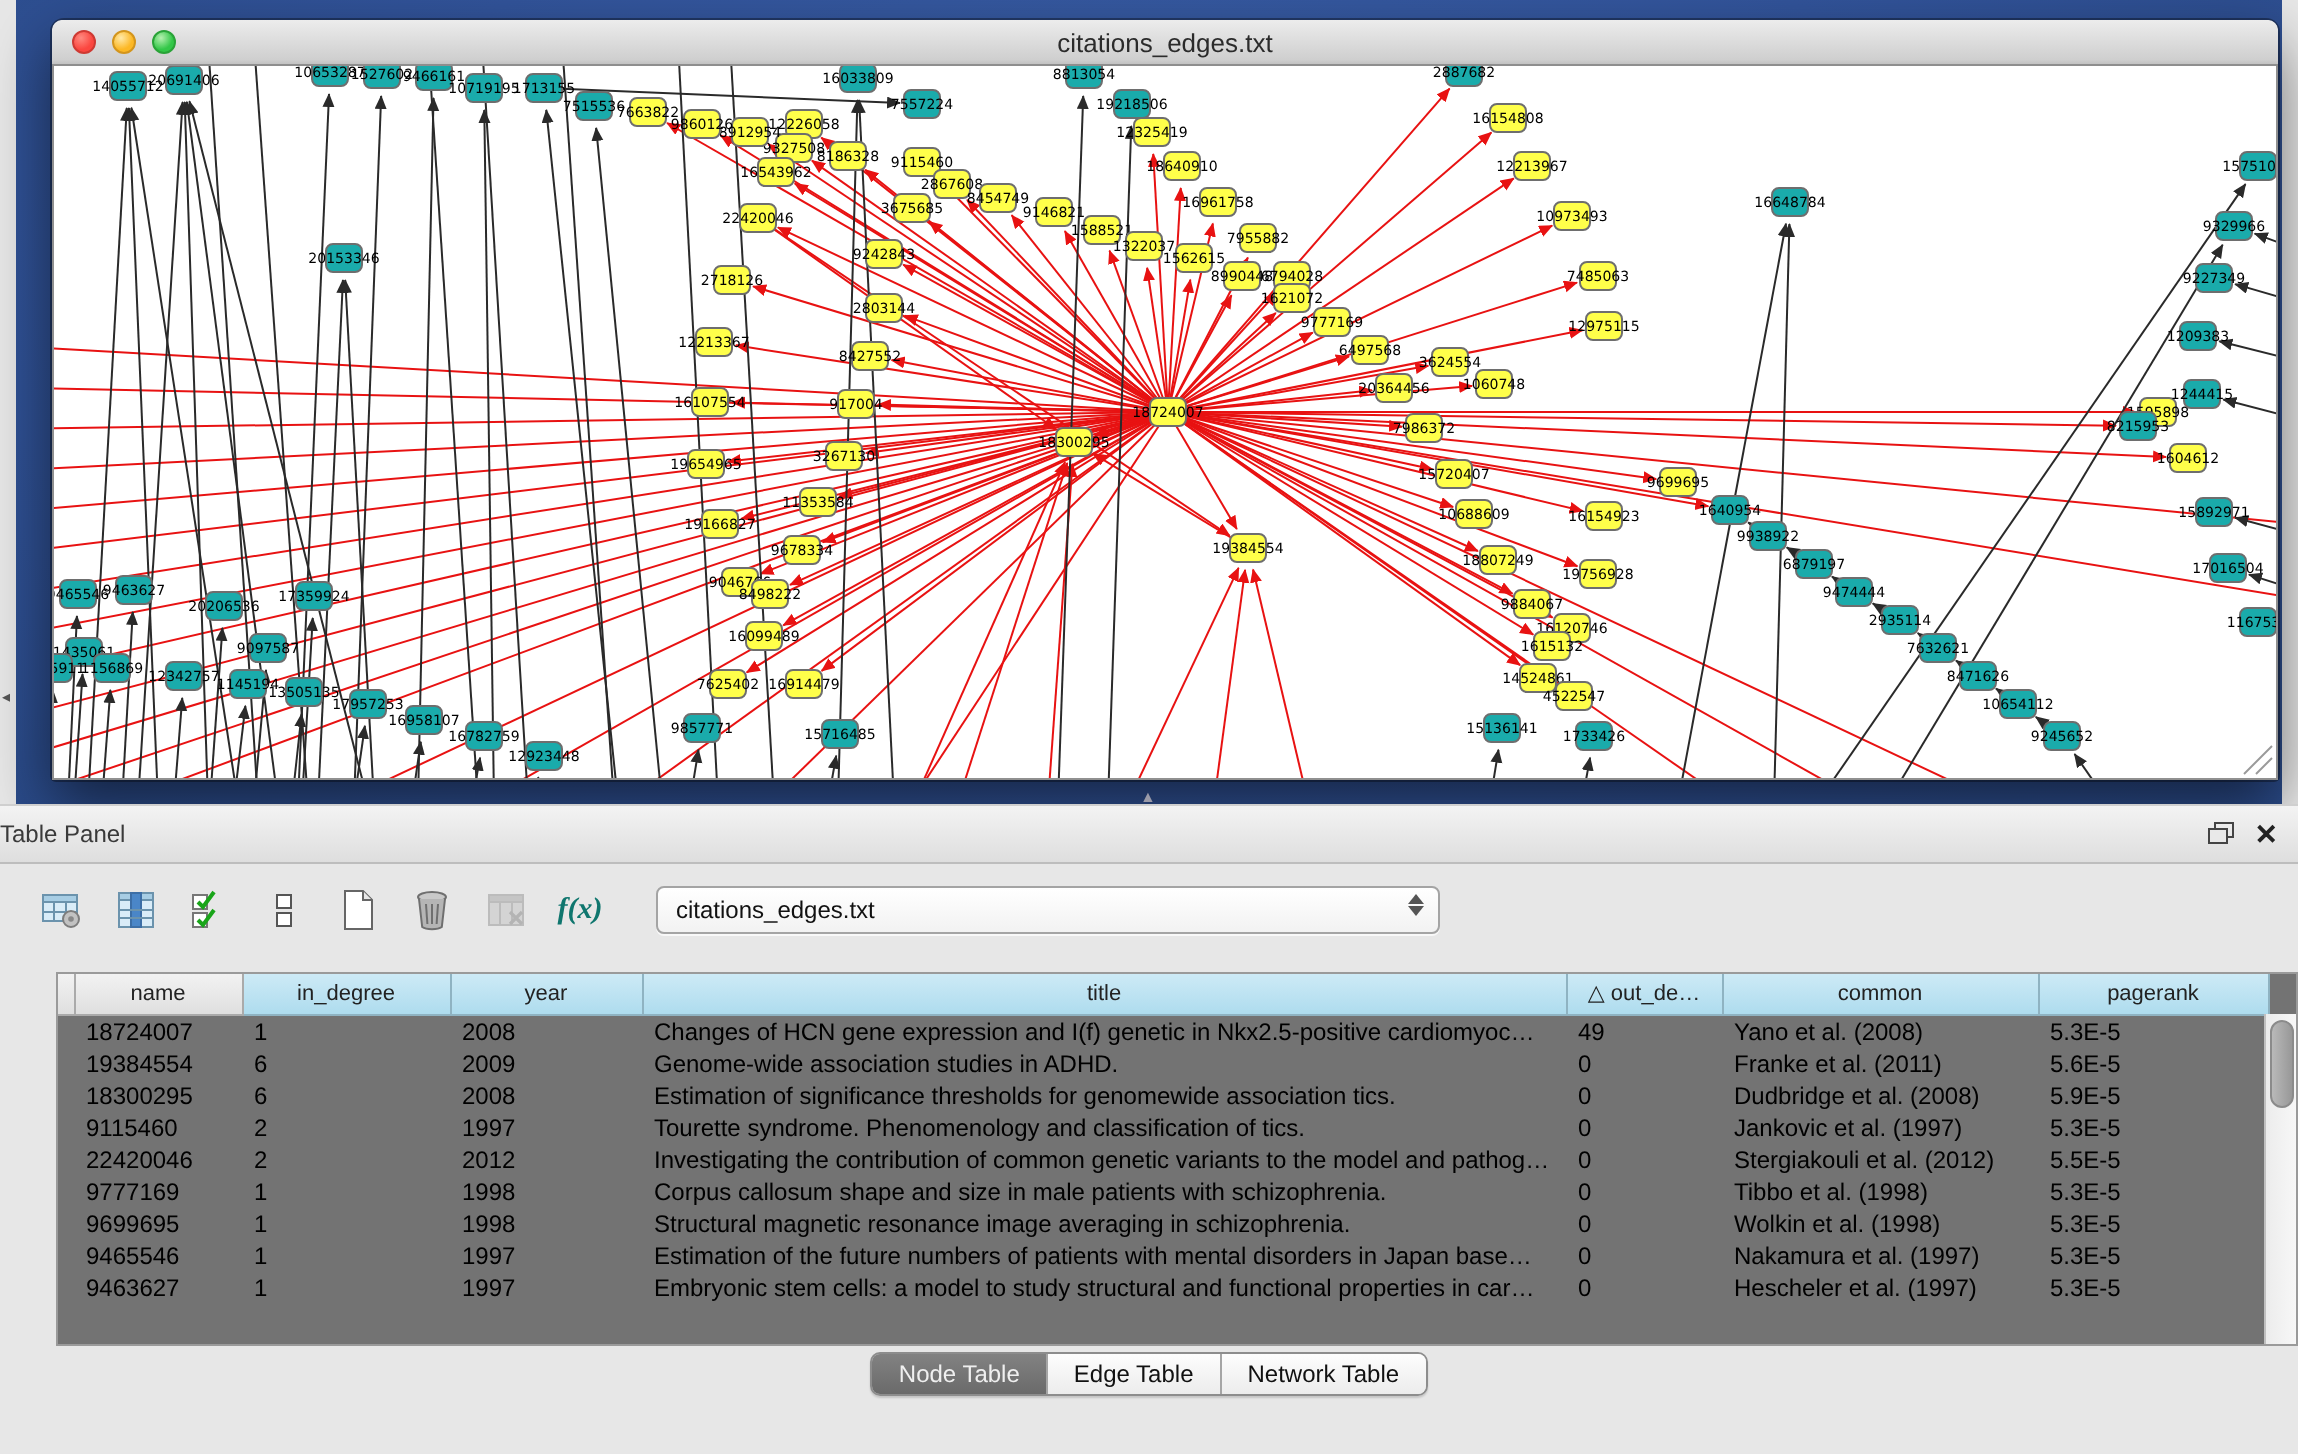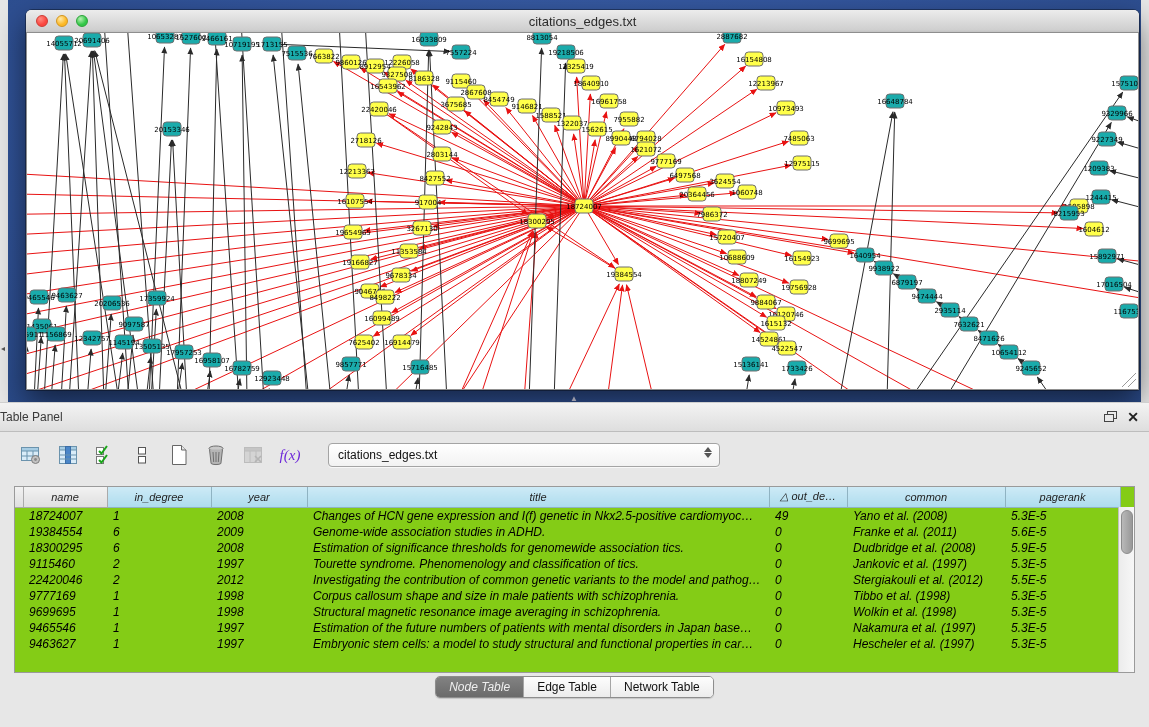--- a/index.html
+++ b/index.html
@@ -54,36 +54,36 @@
   }
   .panel-header .ph-title{font-size:12px;color:#3a3a3a;}
   .panel-header .ph-icons{position:absolute;right:10px;top:0;height:100%;display:flex;align-items:center;gap:10px;}
   .ph-float svg{display:block;}
   .ph-close{font-size:14px;font-weight:bold;color:#222;line-height:1;cursor:default;}
   .splitter-nub{position:absolute;left:570px;top:-9px;font-size:8px;color:#9a9aa8;}
   
   .tp-toolbar{height:46px;display:flex;align-items:center;padding-left:18px;gap:11px;}
   .tbtn{width:26px;height:26px;display:flex;align-items:center;justify-content:center;}
   .tbtn svg{display:block;}
-  .fx{font-family:"Liberation Serif",serif;font-style:italic;font-weight:normal;font-size:15px;color:#6d28d9;}
+  .fx{font-family:"Liberation Serif",serif;font-style:italic;font-weight:bold;font-size:15px;color:#0f766e;}
   .combo{
     margin-left:14px;width:392px;height:24px;background:linear-gradient(#ffffff,#f2f2f2);
     border:1px solid #a4a4a4;border-radius:4px;box-sizing:border-box;
     display:flex;align-items:center;position:relative;
     box-shadow:0 1px 0 rgba(255,255,255,.7);
   }
   .combo .combo-label{font-size:12px;color:#111;padding-left:9px;}
   .combo .steppers{position:absolute;right:7px;top:3px;display:flex;flex-direction:column;gap:1px;}
   .combo .steppers i{display:block;width:0;height:0;border-left:4px solid transparent;border-right:4px solid transparent;}
   .combo .steppers .up{border-bottom:5px solid #555;}
   .combo .steppers .dn{border-top:5px solid #555;}
   
   .grid-wrap{
-    position:absolute;left:14px;top:84px;width:1121px;height:187px;
-    background:#84cc16;border:1px solid #9a9a9a;box-sizing:border-box;font-style:italic;
+    position:absolute;left:28px;top:84px;width:1121px;height:187px;
+    background:#737373;border:1px solid #9a9a9a;box-sizing:border-box;
   }
   table.grid{border-collapse:collapse;table-layout:fixed;width:1105px;font-size:12px;}
   table.grid th{
     height:20px;font-size:11px;font-weight:normal;color:#222;
     background:linear-gradient(#cdeaf6,#aedcee);
     border:1px solid #8fb3c2;border-top:none;text-align:center;
     overflow:hidden;white-space:nowrap;padding:0 2px;box-sizing:border-box;
   }
   table.grid th.gutter, table.grid th.namehead{
     background:linear-gradient(#f2f2f2,#dfdfdf);border-color:#aaa;
@@ -106,21 +106,21 @@
   .tabs-bar{position:absolute;left:0;top:274px;width:100%;display:flex;justify-content:center;}
   .seg{
     display:inline-flex;border:1px solid #8d8d8d;border-radius:5px;overflow:hidden;
     box-shadow:0 1px 1px rgba(0,0,0,.15);
   }
   .seg .seg-btn{
     padding:2px 13px;font-size:12px;color:#111;background:linear-gradient(#fdfdfd,#ececec);
     border-right:1px solid #a5a5a5;cursor:default;line-height:16px;
   }
   .seg .seg-btn:last-child{border-right:none;}
-  .seg .seg-btn.sel{background:linear-gradient(#828282,#6a6a6a);color:#efefef;font-style:italic;}
+  .seg .seg-btn.sel{background:linear-gradient(#828282,#6a6a6a);color:#efefef;}
   
   .status-bar{
     position:absolute;left:0;top:298px;width:100%;height:27px;
     border-top:1px solid #c6c6c6;background:linear-gradient(#ededed,#e2e2e2);
     display:flex;align-items:center;justify-content:flex-end;
   }
   .status-bar .mem{font-size:11px;color:#222;margin-right:8px;}
   .mem-dot{
     width:13px;height:13px;border-radius:50%;margin-right:14px;
     background:radial-gradient(circle at 35% 30%,#aef09e,#3dbb2e 70%);

